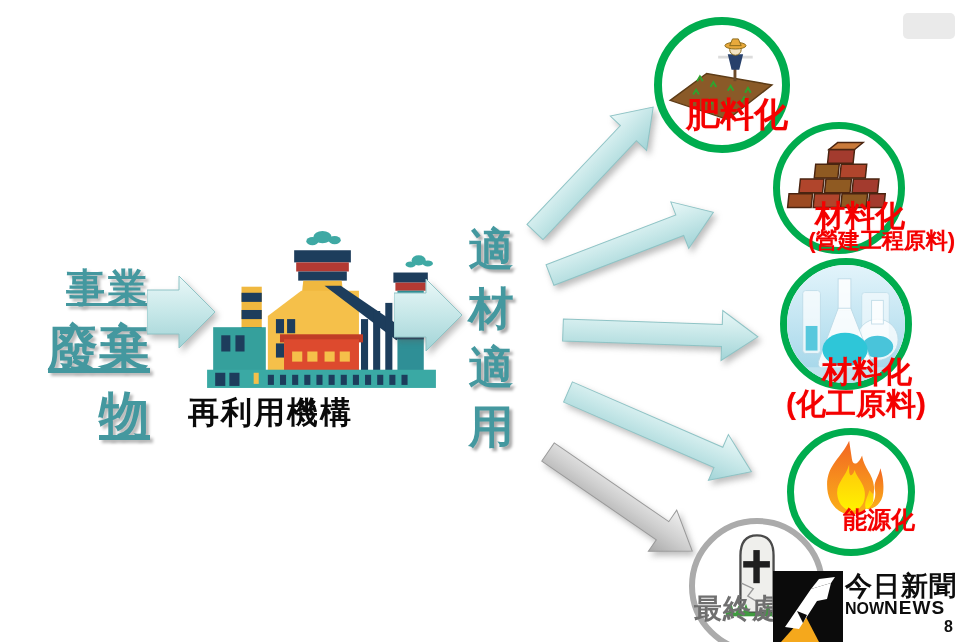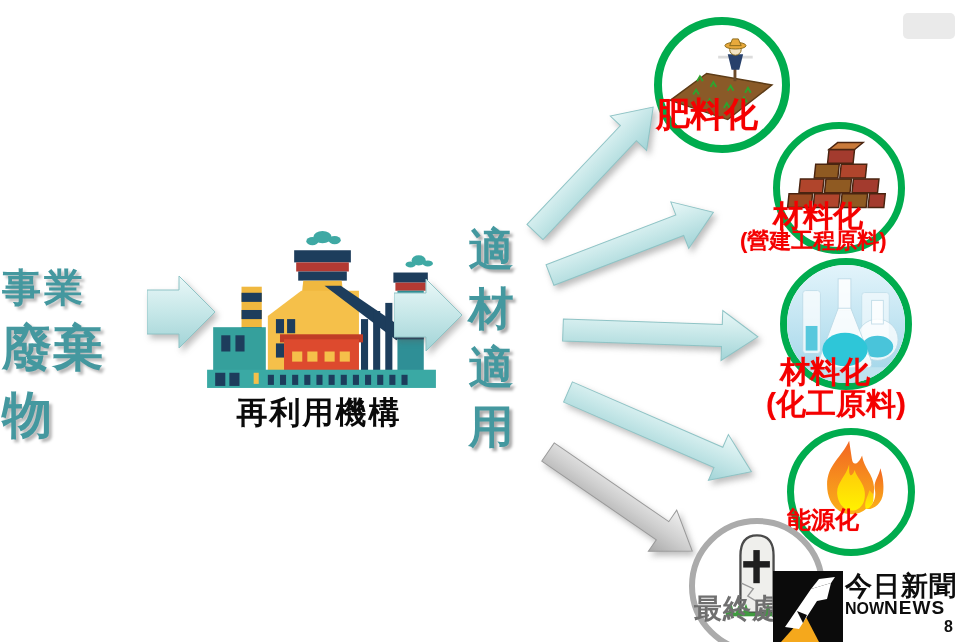--- a/index.html
+++ b/index.html
@@ -2,40 +2,40 @@
 <html><head>
 <meta charset="utf-8">
 <style>
   html,body{margin:0;padding:0;background:#fff;}
   .stage{
     position:relative;width:960px;height:642px;background:#ffffff;
     overflow:hidden;font-family:"Liberation Sans","DejaVu Sans",sans-serif;
   }
   .abs{position:absolute;}
   
-  .input-label{left:2px;top:262px;width:148px;text-align:left;
+  .input-label{left:2px;top:262px;width:148px;text-align:right;
     color:#44989F;font-weight:bold;line-height:1.35;
-    text-shadow:3px 3px 3px #b9b9b9;}
+    text-shadow:3px 3px 3px #b9b9b9;text-decoration:underline;}
   .input-label .ln1{font-size:39px;letter-spacing:3px;}
   .input-label .ln2{font-size:50px;letter-spacing:1px;}
   
-  .facility-label{left:188px;top:392px;width:262px;text-align:center;
+  .facility-label{left:188px;top:392px;width:262px;
     color:#0a0a0a;font-weight:bold;font-size:31px;letter-spacing:2px;}
   
   .principle{left:462px;top:220px;width:58px;text-align:center;
     color:#44989F;font-weight:bold;}
   .principle .pch{font-size:45px;height:59px;line-height:59px;
     text-shadow:3px 3px 3px #a8a8a8;}
   
   .circle{border-radius:50%;background:#fff;box-sizing:border-box;
     display:flex;align-items:center;justify-content:center;overflow:hidden;}
   .ring-green{border:8px solid #00AC4E;}
   .ring-green-thin{border:7px solid #00AC4E;}
   .ring-gray{border:6px solid #ABABAB;}
-  .olabel{font-weight:bold;color:#F40000;text-align:left;white-space:nowrap;
+  .olabel{font-weight:bold;color:#F40000;text-align:right;white-space:nowrap;
     text-shadow:0 0 1px rgba(255,0,0,.35);}
   .olabel-gray{font-weight:bold;color:#6F6F6F;text-align:center;white-space:nowrap;}
   
   .wm-cjk{left:845px;top:568px;width:110px;color:#0d0d0d;font-weight:bold;
     font-size:27px;letter-spacing:1px;white-space:nowrap;}
   .wm-en{left:845px;top:597px;color:#0d0d0d;white-space:nowrap;font-weight:bold;}
   .wm-en .now{font-size:16px;font-weight:900;letter-spacing:0px;}
   .wm-en .news{font-size:19px;font-weight:800;letter-spacing:1px;}
   .page-number{left:944px;top:618px;color:#111;font-size:16px;font-weight:bold;}
   .shadowed{filter:drop-shadow(3px 4px 3px rgba(90,90,90,0.40));}

